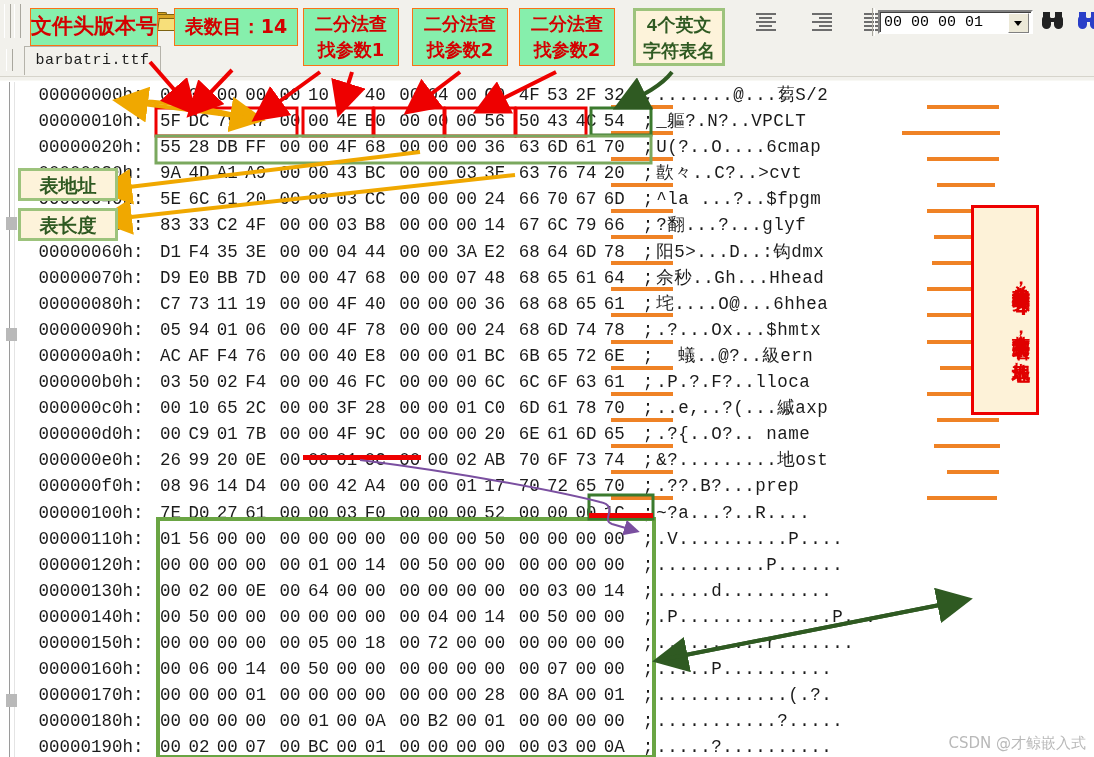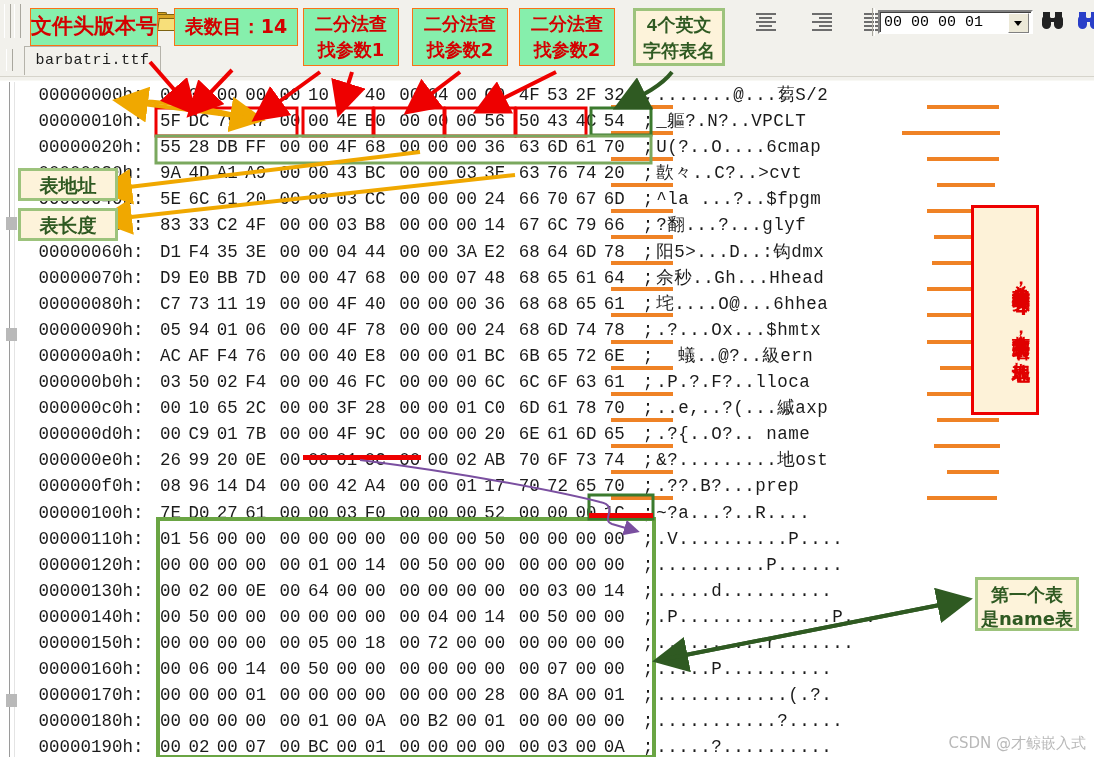--- a/index.html
+++ b/index.html
@@ -330,17 +330,15 @@
 字符表名</div>
 
 
   <div class="ann green" style="left:18px;top:168px;width:100px;height:33px;font-size:19px;line-height:29px;">表地址</div>
 
   <div class="ann green" style="left:18px;top:208px;width:100px;height:33px;font-size:19px;line-height:29px;">表长度</div>
 
   <div class="ann redtall" style="left:971px;top:205px;width:68px;height:210px;font-size:18px;line-height:21px;
        padding:6px 4px;writing-mode:vertical-rl;text-orientation:upright;letter-spacing:1px;">总共十六张表的表头，4个英文字符的表名，加表地址</div>
 
-  <div class="ann green" style="left:975px;top:577px;width:104px;height:54px;font-size:18px;line-height:24px;padding-top:3px;white-space:pre-line;">第一个表
-是name表</div>
 
   <div class="watermark">CSDN @才鲸嵌入式</div>
 </div>
 
 </body></html>

